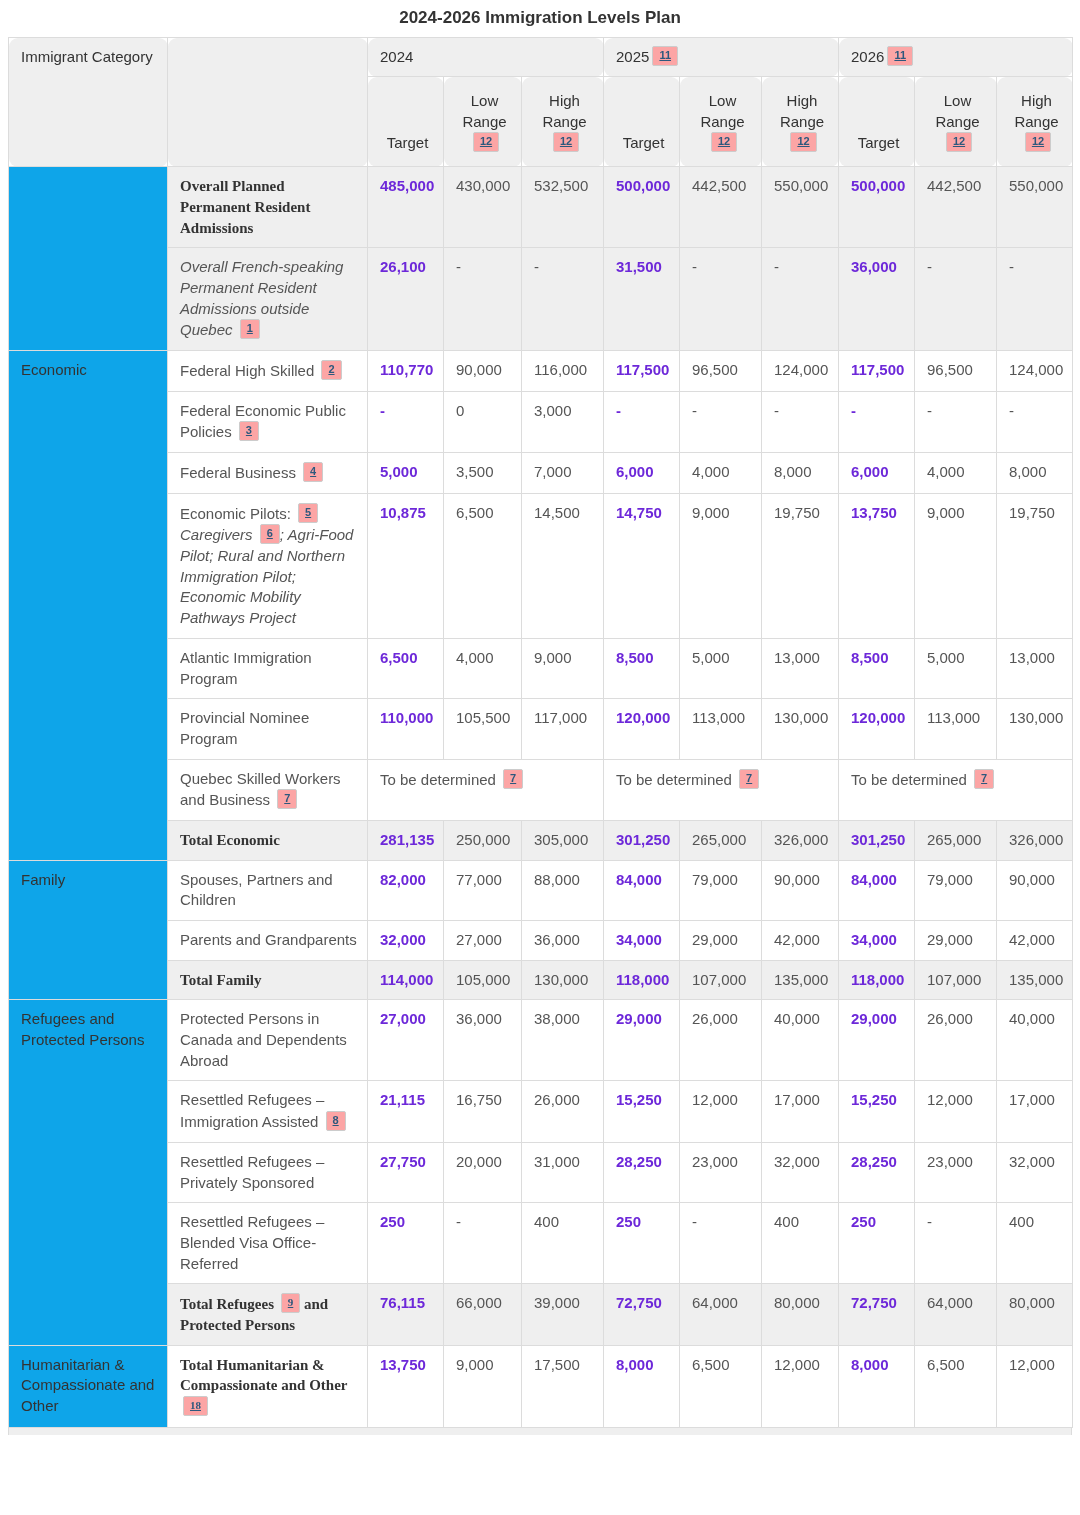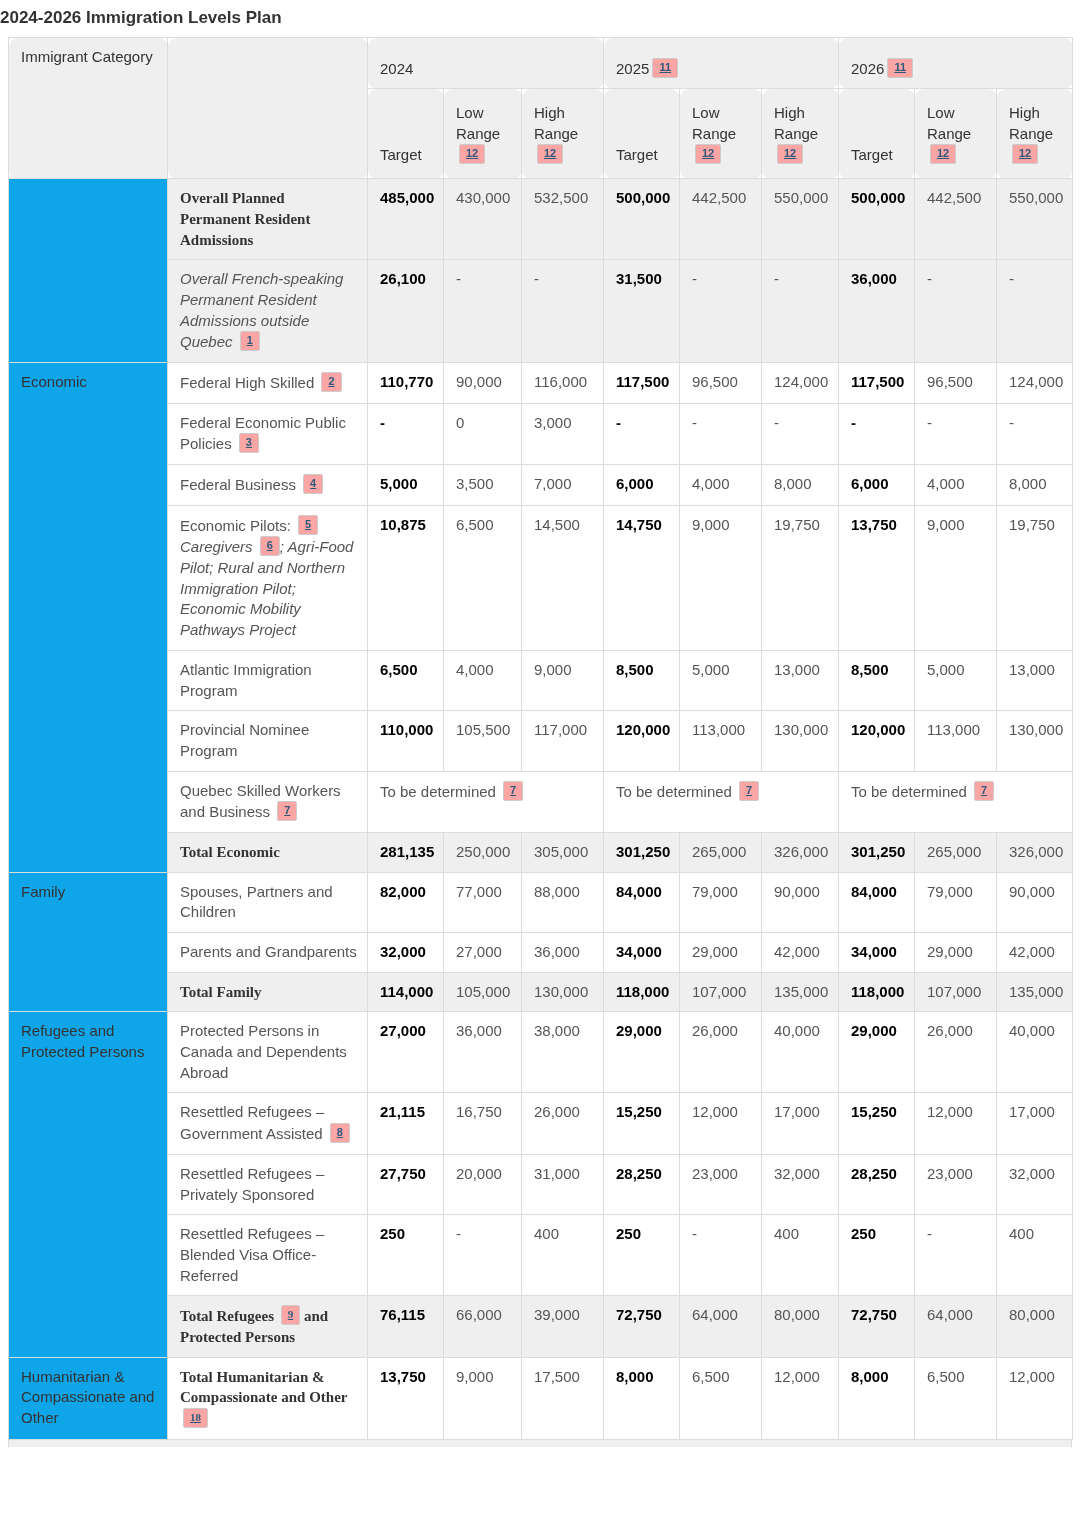--- a/index.html
+++ b/index.html
@@ -6,20 +6,21 @@
   html, body { margin: 0; padding: 0; background: #fff; }
   body {
     font-family: "Liberation Sans", sans-serif;
     color: #555;
     width: 1080px;
   }
   .page-title {
     font-size: 17px;
     font-weight: bold;
     color: #333;
+    text-align: center;
     margin: 8px 0 9px 0;
     line-height: 1.2;
   }
   table.levels {
     border-collapse: collapse;
     table-layout: fixed;
     width: 1064px;
     margin: 0 8px;
     font-size: 15px;
   }
@@ -31,35 +32,35 @@
     text-align: left;
     font-weight: normal;
     word-wrap: break-word;
   }
   thead th {
     background: #efefef;
     color: #333;
     font-weight: bold;
     border-radius: 9px;
   }
-  tr.year-row th.year { vertical-align: middle; padding-top: 20px; padding-bottom: 8px; }
-  tr.sub-row th { vertical-align: bottom; padding-top: 14px; padding-bottom: 12px; }
+  tr.year-row th.year { vertical-align: middle; padding-top: 8px; padding-bottom: 8px; }
+  tr.sub-row th { vertical-align: bottom; padding-top: 14px; padding-bottom: 12px; text-align: center; }
   th.corner { vertical-align: bottom; }
   th.cat-cell {
     background: #0ea5e9;
     color: #333;
     font-weight: bold;
     vertical-align: top;
   }
   tr.shaded td { background: #efefef; }
   td.label-cell { color: #555; }
   td.label-cell.bold-label, td.label-cell.bold-label span { font-weight: bold; color: #333; font-family: Liberation Serif, serif; }
   td.label-cell em { font-style: italic; }
   td.num { color: #555; }
-  td.num.bold-num { font-weight: bold; color: #000000; }
+  td.num.bold-num { font-weight: bold; color: #6d28d9; }
   td.tbd-cell { color: #555; }
   a.fn-box {
     display: inline-block;
     font-size: 11px;
     font-weight: bold;
     font-style: normal;
     line-height: 1;
     padding: 3px 6px 4px 6px;
     background: #fca5a5;
     border: 1px solid #ccc;
@@ -280,21 +281,21 @@
           <td class="num">36,000</td>
           <td class="num">38,000</td>
           <td class="num bold-num">29,000</td>
           <td class="num">26,000</td>
           <td class="num">40,000</td>
           <td class="num bold-num">29,000</td>
           <td class="num">26,000</td>
           <td class="num">40,000</td>
         </tr>
         <tr>
-          <td class="label-cell"><span>Resettled Refugees – Government Assisted </span><a class="fn-box">8</a></td>
+          <td class="label-cell"><span>Resettled Refugees – Immigration Assisted </span><a class="fn-box">8</a></td>
           <td class="num bold-num">21,115</td>
           <td class="num">16,750</td>
           <td class="num">26,000</td>
           <td class="num bold-num">15,250</td>
           <td class="num">12,000</td>
           <td class="num">17,000</td>
           <td class="num bold-num">15,250</td>
           <td class="num">12,000</td>
           <td class="num">17,000</td>
         </tr>

